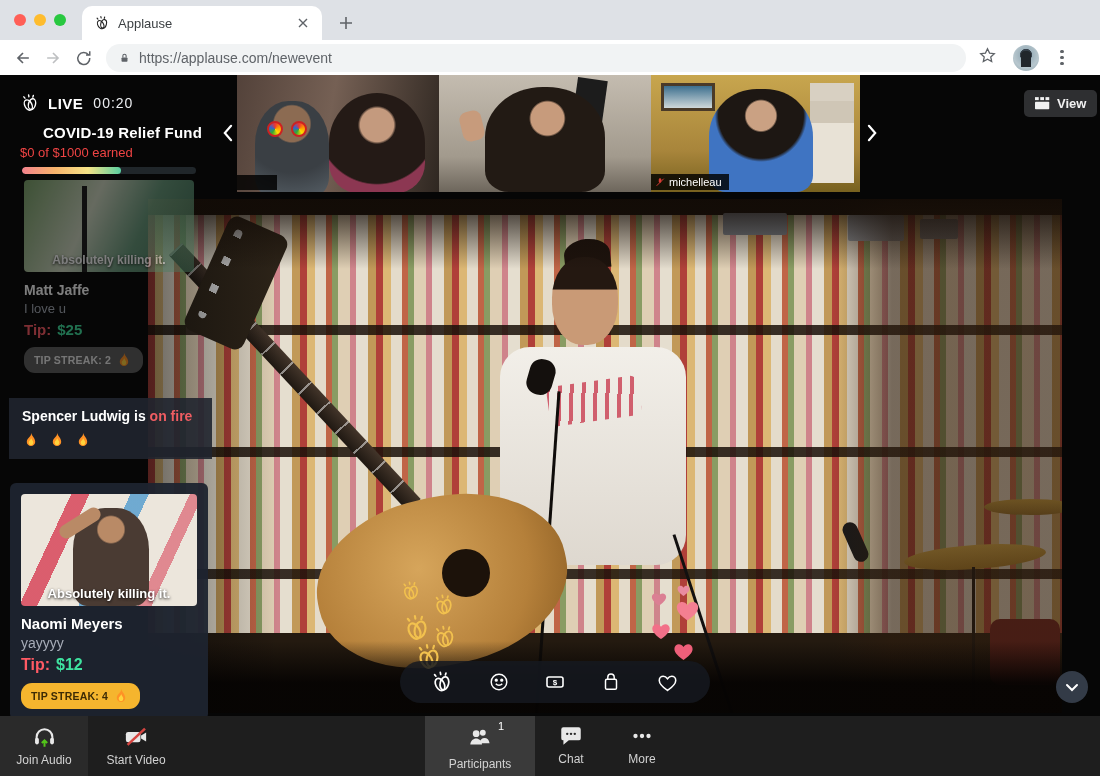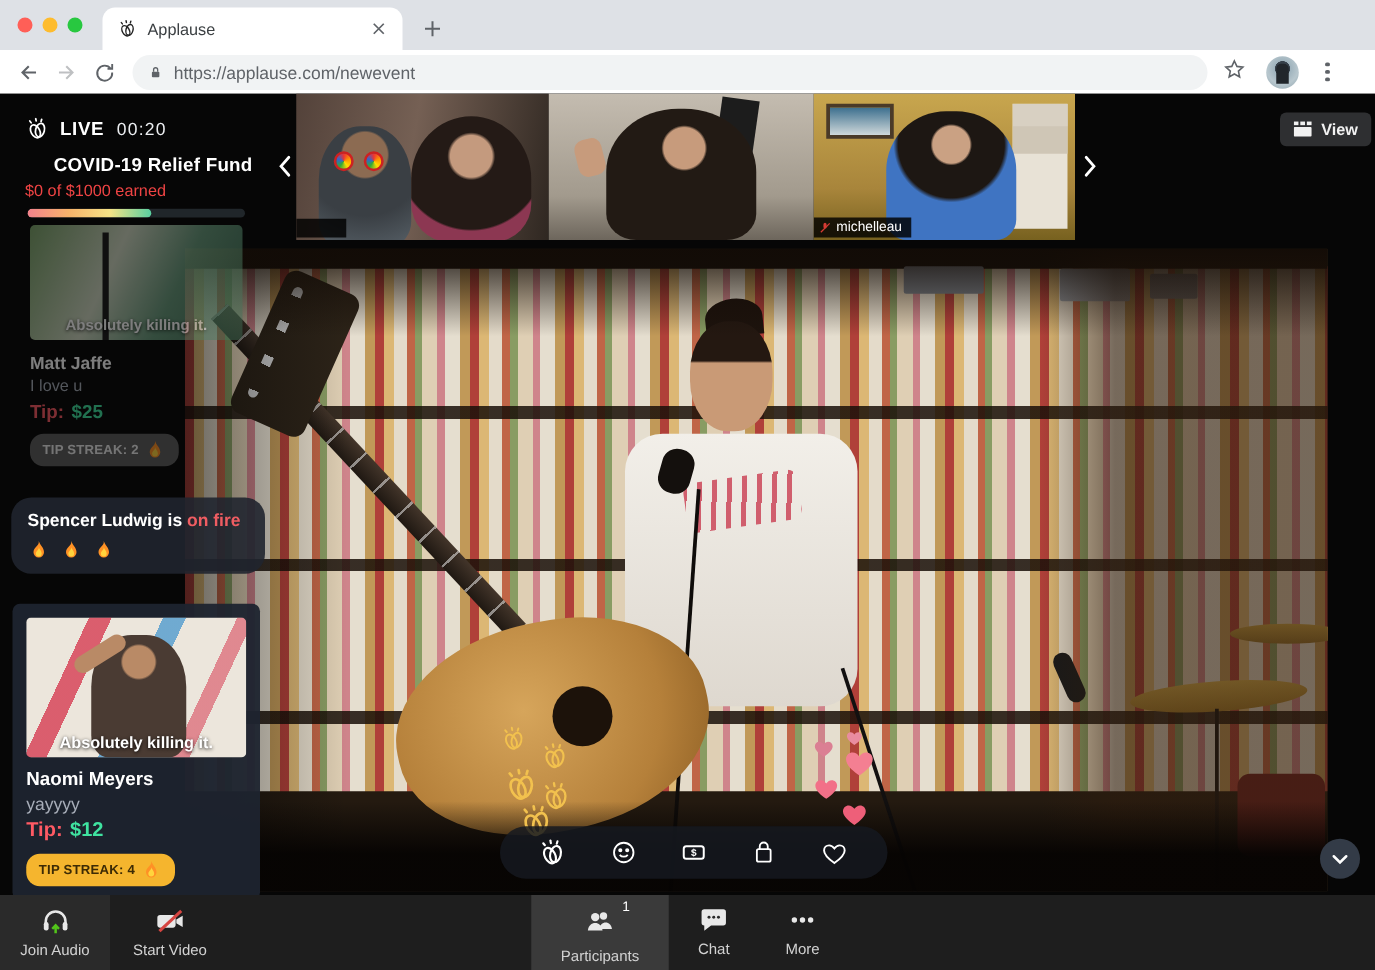--- a/index.html
+++ b/index.html
@@ -86,21 +86,21 @@
     border-radius:11px; padding:4px 10px; color:#3d2b05; font-size:10.5px; font-weight:800; letter-spacing:.2px; }
 
   .tip-prev { left:24px; top:180px; width:170px; opacity:.48; }
   .tip-prev .gif { height:92px; background:linear-gradient(115deg,#7ba36a,#cfd8c2 38%,#66987a 66%,#3f6e55); }
   .tip-prev .gif::before { content:""; position:absolute; left:58px; top:6px; width:5px; height:86px; background:#1c1c1c; }
   .tip-prev .tip-name { margin-top:10px; font-size:14px; }
   .tip-prev .tip-msg { font-size:13px; }
   .tip-prev .tip-row { font-size:15px; }
   .tip-prev .streak-badge { background:rgba(205,205,205,.45); color:#eee; }
 
-  .streak-card { left:9px; top:398px; width:203px; background:rgba(32,37,47,.9); border-radius:16px; padding:10px 13px; }
+  .streak-card { left:9px; top:398px; width:203px; background:rgba(32,37,47,.9); border-radius:0; padding:10px 13px; }
   .streak-line { font-size:14px; font-weight:800; color:#fff; }
   .on-fire { color:#ef5d62; }
   .fire-row { margin-top:7px; display:flex; gap:8px; }
 
   .tip-card { left:10px; top:483px; width:198px; background:rgba(30,36,47,.95); border-radius:6px; padding:11px; }
   .tip-card .gif { height:112px; background:
     linear-gradient(115deg, rgba(0,0,0,0) 0 22%, rgba(214,60,82,.8) 22% 30%, rgba(0,0,0,0) 30% 48%, rgba(70,150,205,.75) 48% 56%, rgba(0,0,0,0) 56% 74%, rgba(214,60,82,.55) 74% 80%, rgba(0,0,0,0) 80%), #ece6dc; }
   .tip-card .gif::before { content:""; position:absolute; left:52px; top:14px; width:76px; height:98px; border-radius:42% 42% 18% 18%;
     background:radial-gradient(circle at 50% 22%, #b98a66 15%, #4a3b33 17% 100%); }
   .tip-card .gif::after { content:""; position:absolute; left:36px; top:22px; width:46px; height:14px; border-radius:7px;

